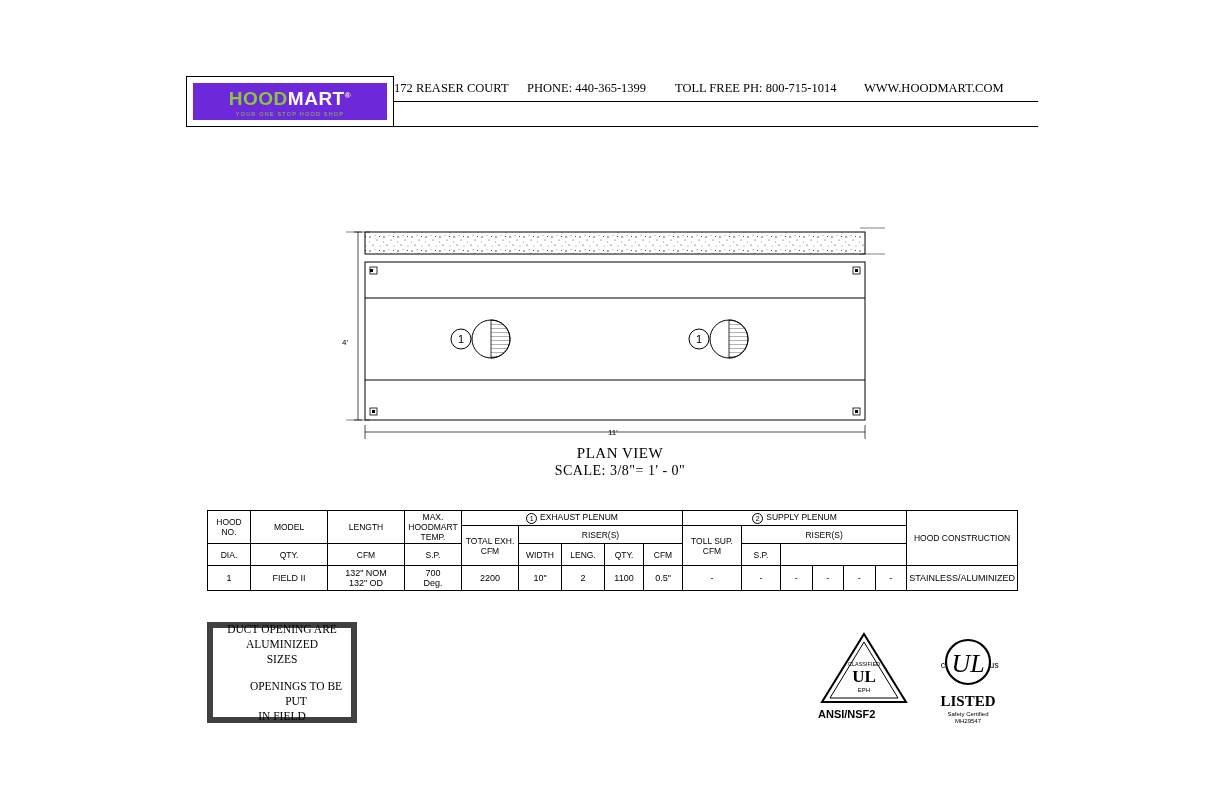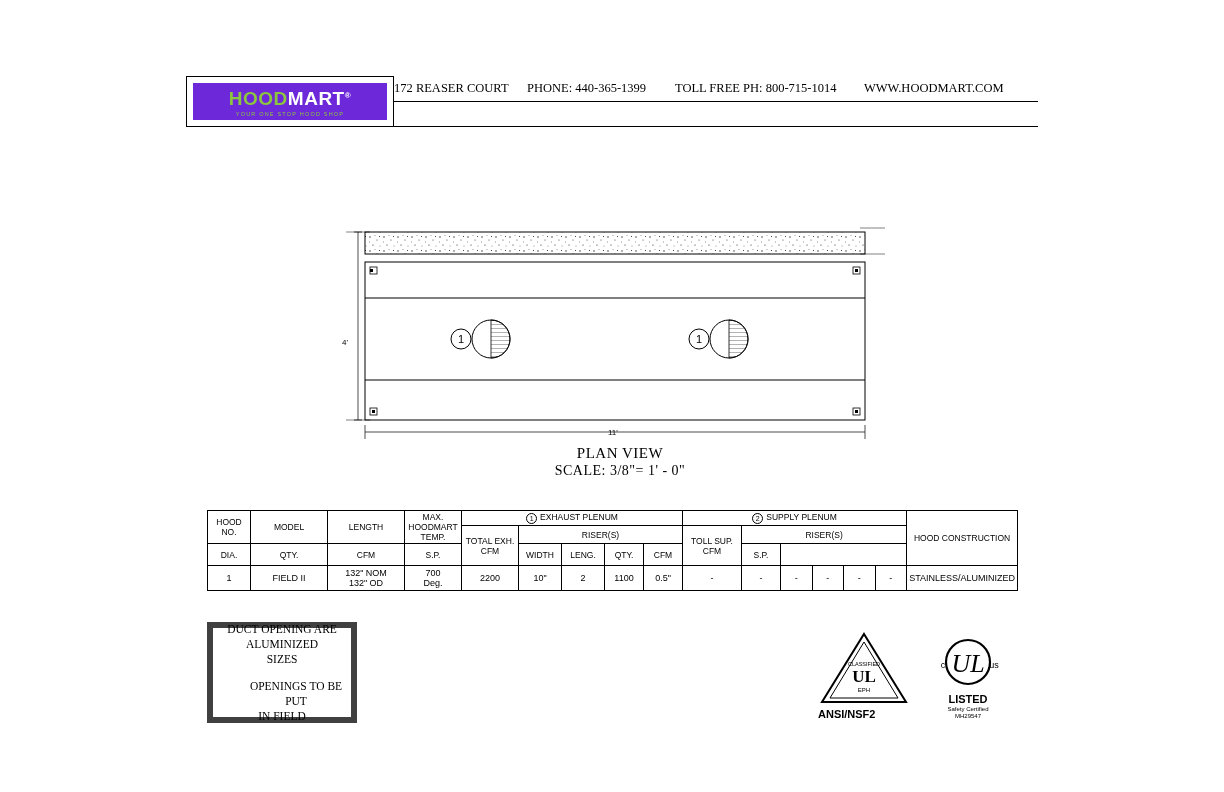--- a/index.html
+++ b/index.html
@@ -193,23 +193,23 @@
   }
   #ul-mark {
     position: absolute;
     left: 928px;
     top: 636px;
     width: 80px;
     height: 90px;
     text-align: center;
   }
   #ul-listed {
-    font-family: Liberation Sans, sans-serif;
+    font-family: Liberation Serif, serif;
     font-weight: bold;
-    font-size: 11px;
+    font-size: 15px;
     margin-top: 1px;
   }
   #ul-safety {
     font-family: "Liberation Sans", sans-serif;
     font-size: 6px;
     margin-top: 1px;
   }
   #ul-file {
     font-family: "Liberation Sans", sans-serif;
     font-size: 6px;

